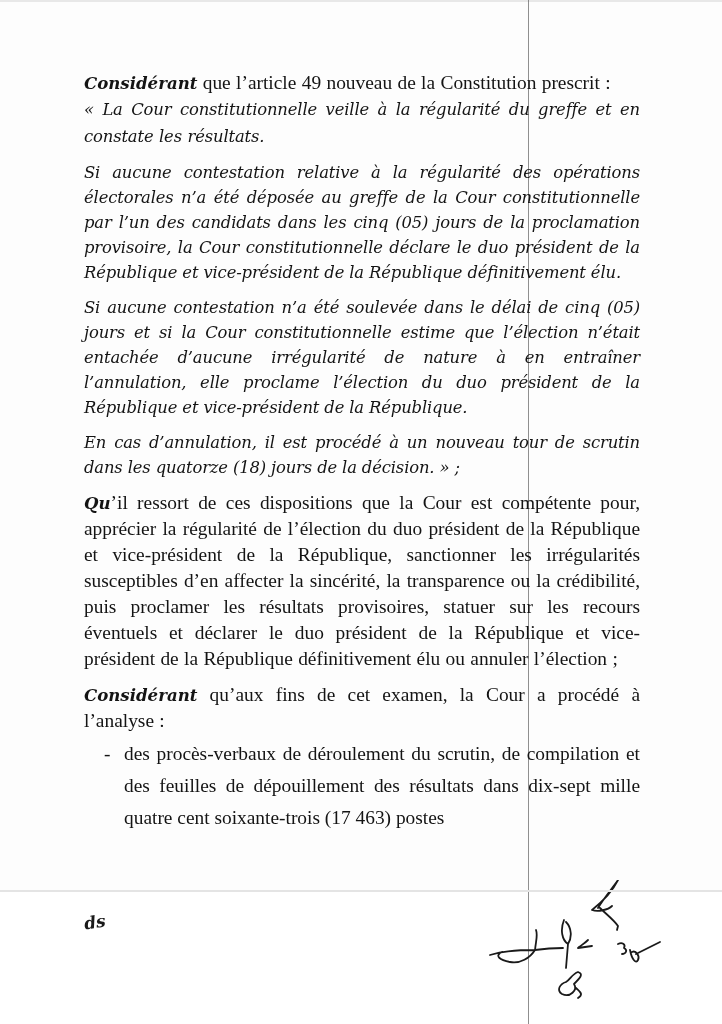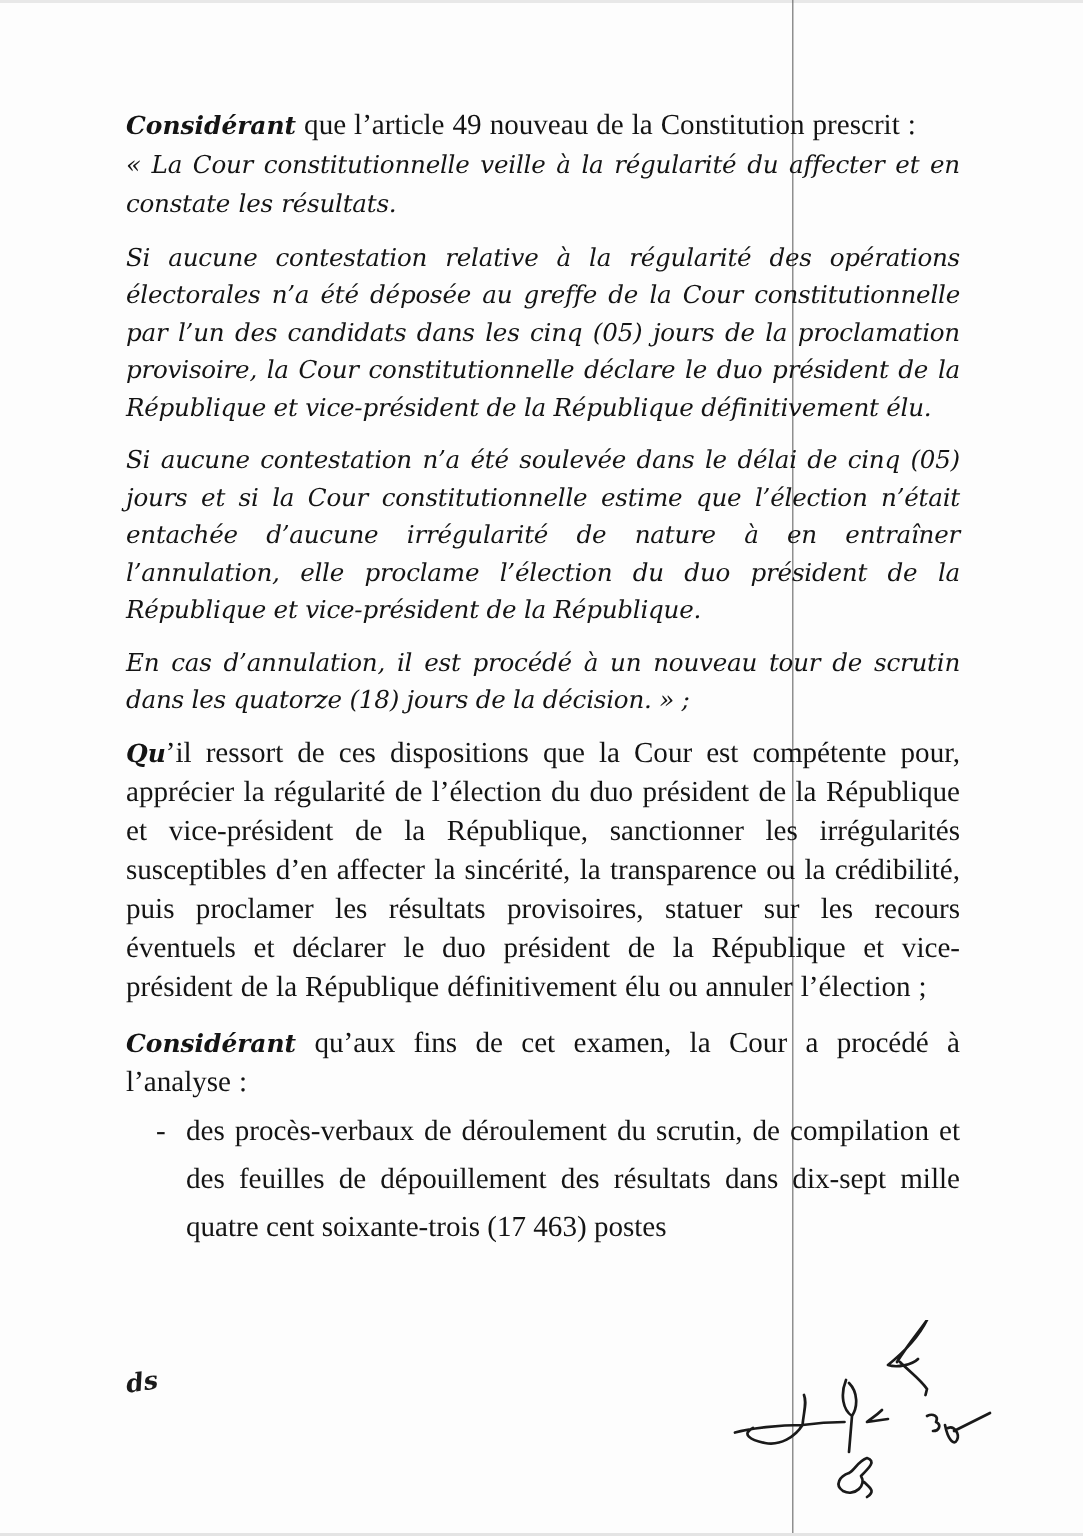--- a/index.html
+++ b/index.html
@@ -11,21 +11,21 @@
       width: 722px;
       height: 1024px;
       position: relative;
       overflow: hidden;
       font-family: "DejaVu Serif", "Liberation Serif", serif;
       color: #141414;
     }
     .page {
       position: absolute;
       left: 0; top: 0;
-      width: 722px; height: 1024px;
+      width: 722px; height: 892px;
       background: #fdfdfd;
     }
     .top-edge {
       position: absolute; left: 0; top: 0; width: 722px; height: 2px;
       background: #e8e8e8;
     }
     .bottom-edge {
       position: absolute; left: 0; bottom: 0; width: 722px; height: 2px;
       background: #e4e4e4;
     }
@@ -115,21 +115,21 @@
 <body>
 
 <div class="page">
   <div class="top-edge"></div>
   <div class="fold-line"></div>
 
   <div class="content">
     <p class="rm">
       <span class="bold-it">Considérant</span><span> que l’article 49 nouveau de la Constitution prescrit :</span>
       <br>
-      <span class="it">« La Cour constitutionnelle veille à la régularité du affecter et en constate les résultats.</span>
+      <span class="it">« La Cour constitutionnelle veille à la régularité du greffe et en constate les résultats.</span>
     </p>
 
 
     <p class="it">Si aucune contestation relative à la régularité des opérations électorales n’a été déposée au greffe de la Cour constitutionnelle par l’un des candidats dans les cinq (05) jours de la proclamation provisoire, la Cour constitutionnelle déclare le duo président de la République et vice-président de la République définitivement élu.</p>
 
 
     <p class="it">Si aucune contestation n’a été soulevée dans le délai de cinq (05) jours et si la Cour constitutionnelle estime que l’élection n’était entachée d’aucune irrégularité de nature à en entraîner l’annulation, elle proclame l’élection du duo président de la République et vice-président de la République.</p>
 
     <p class="it">En cas d’annulation, il est procédé à un nouveau tour de scrutin dans les quatorze (18) jours de la décision. » ;</p>
 

